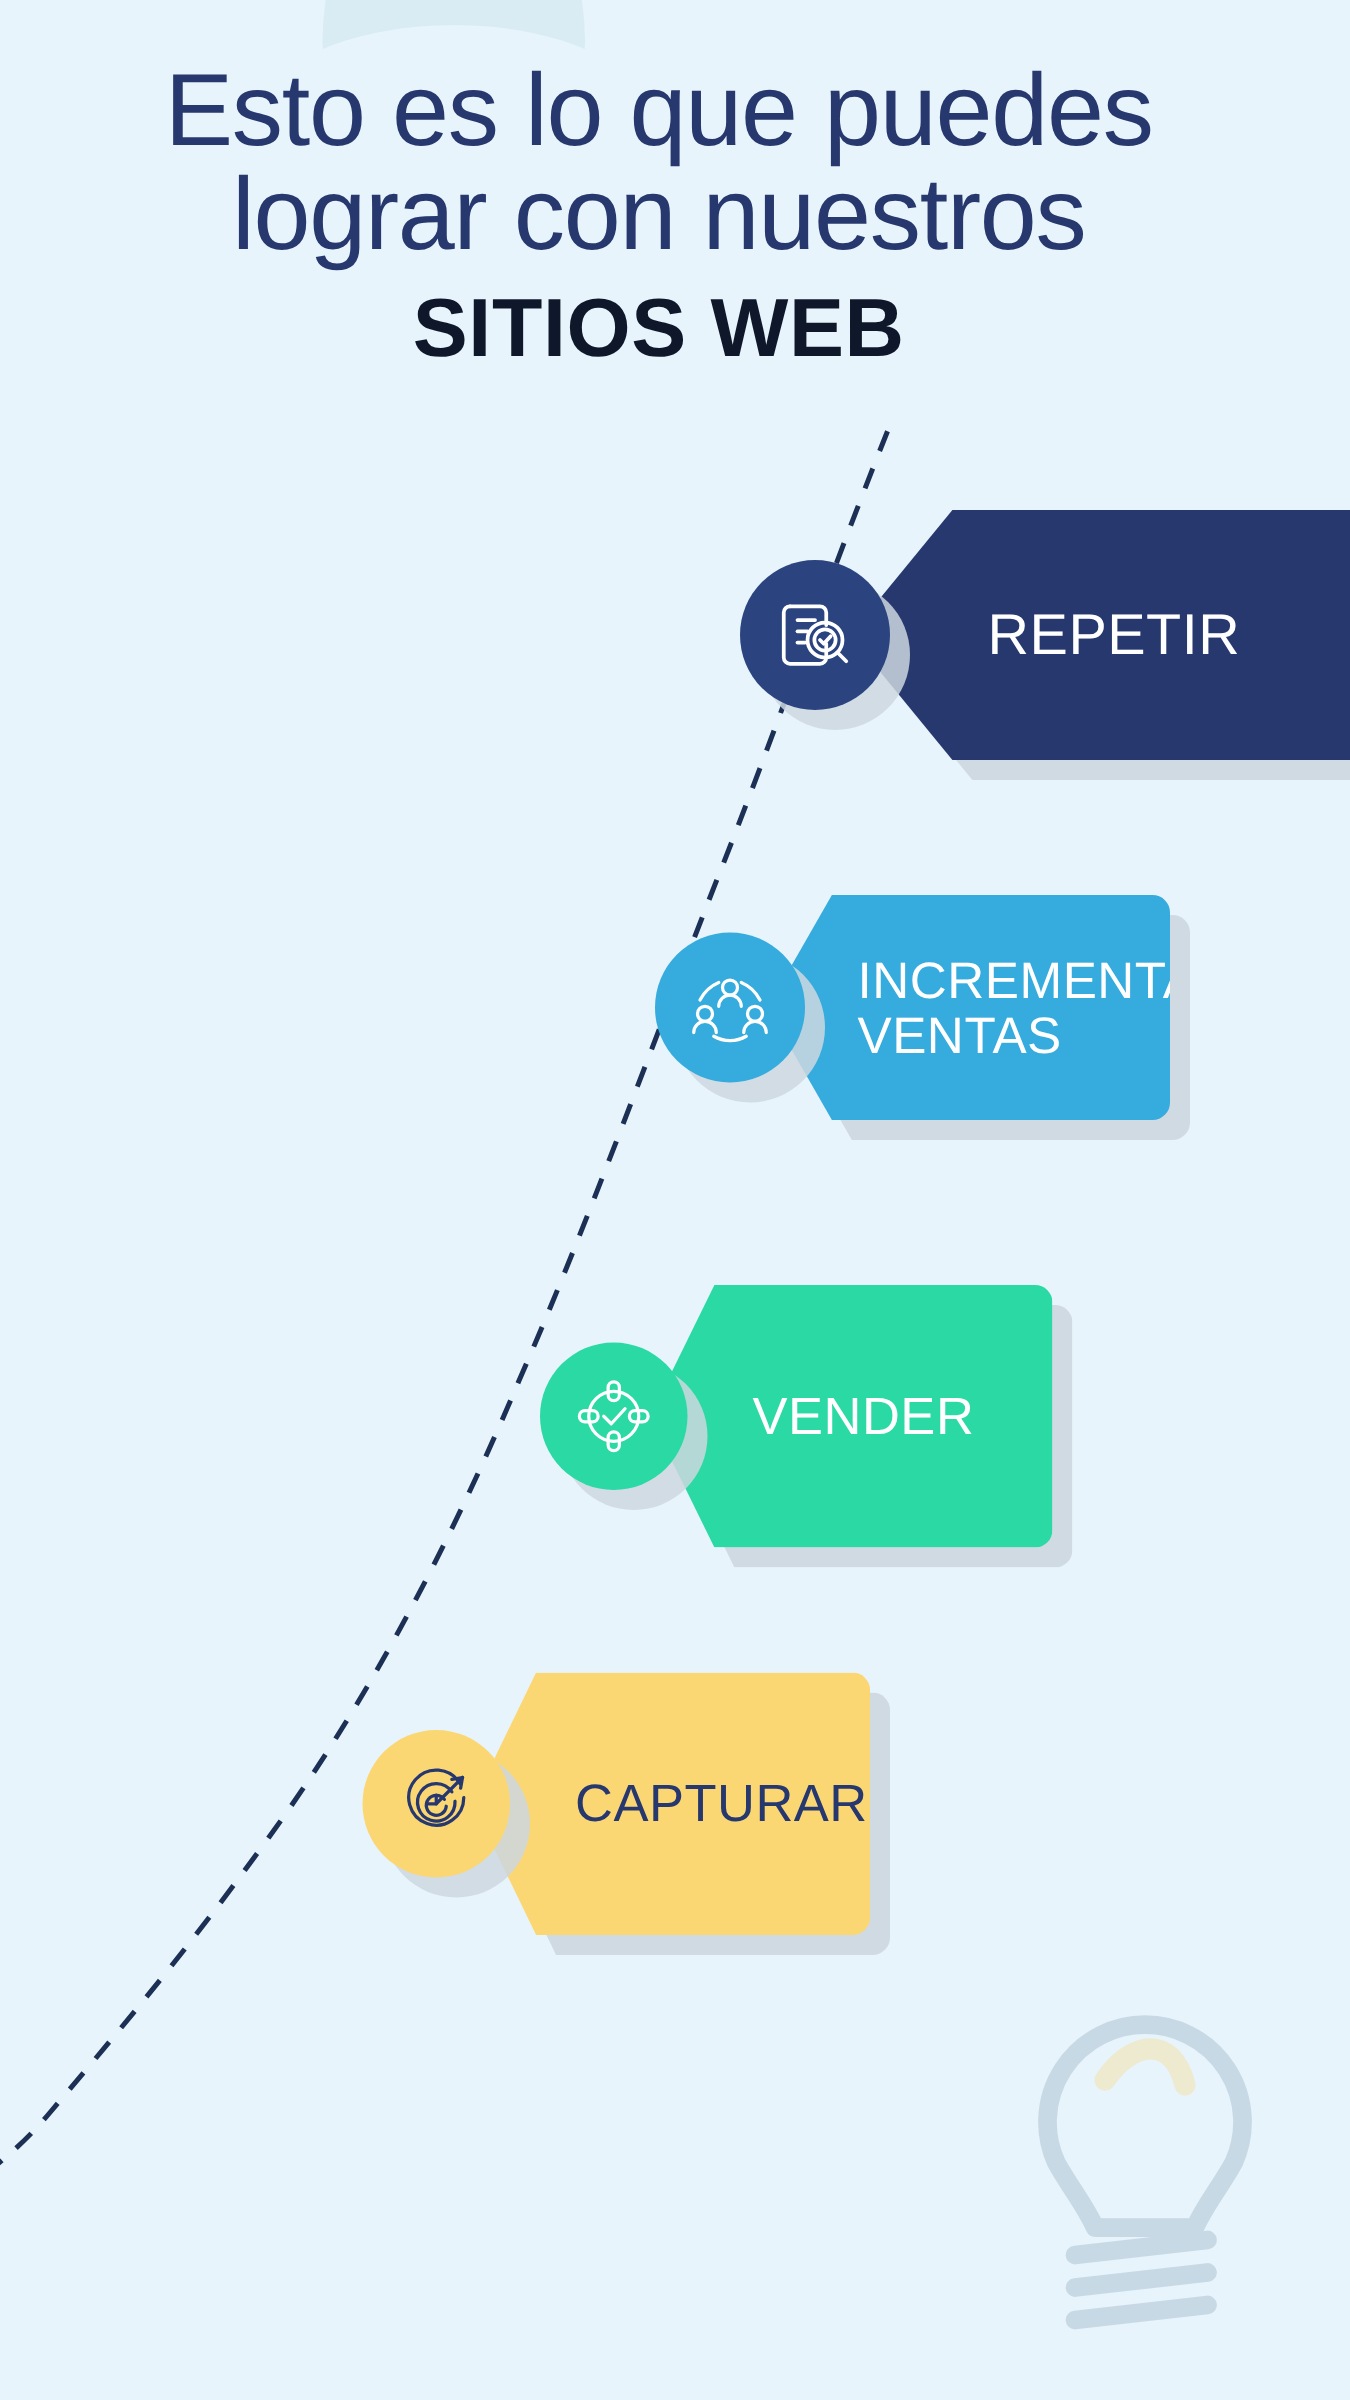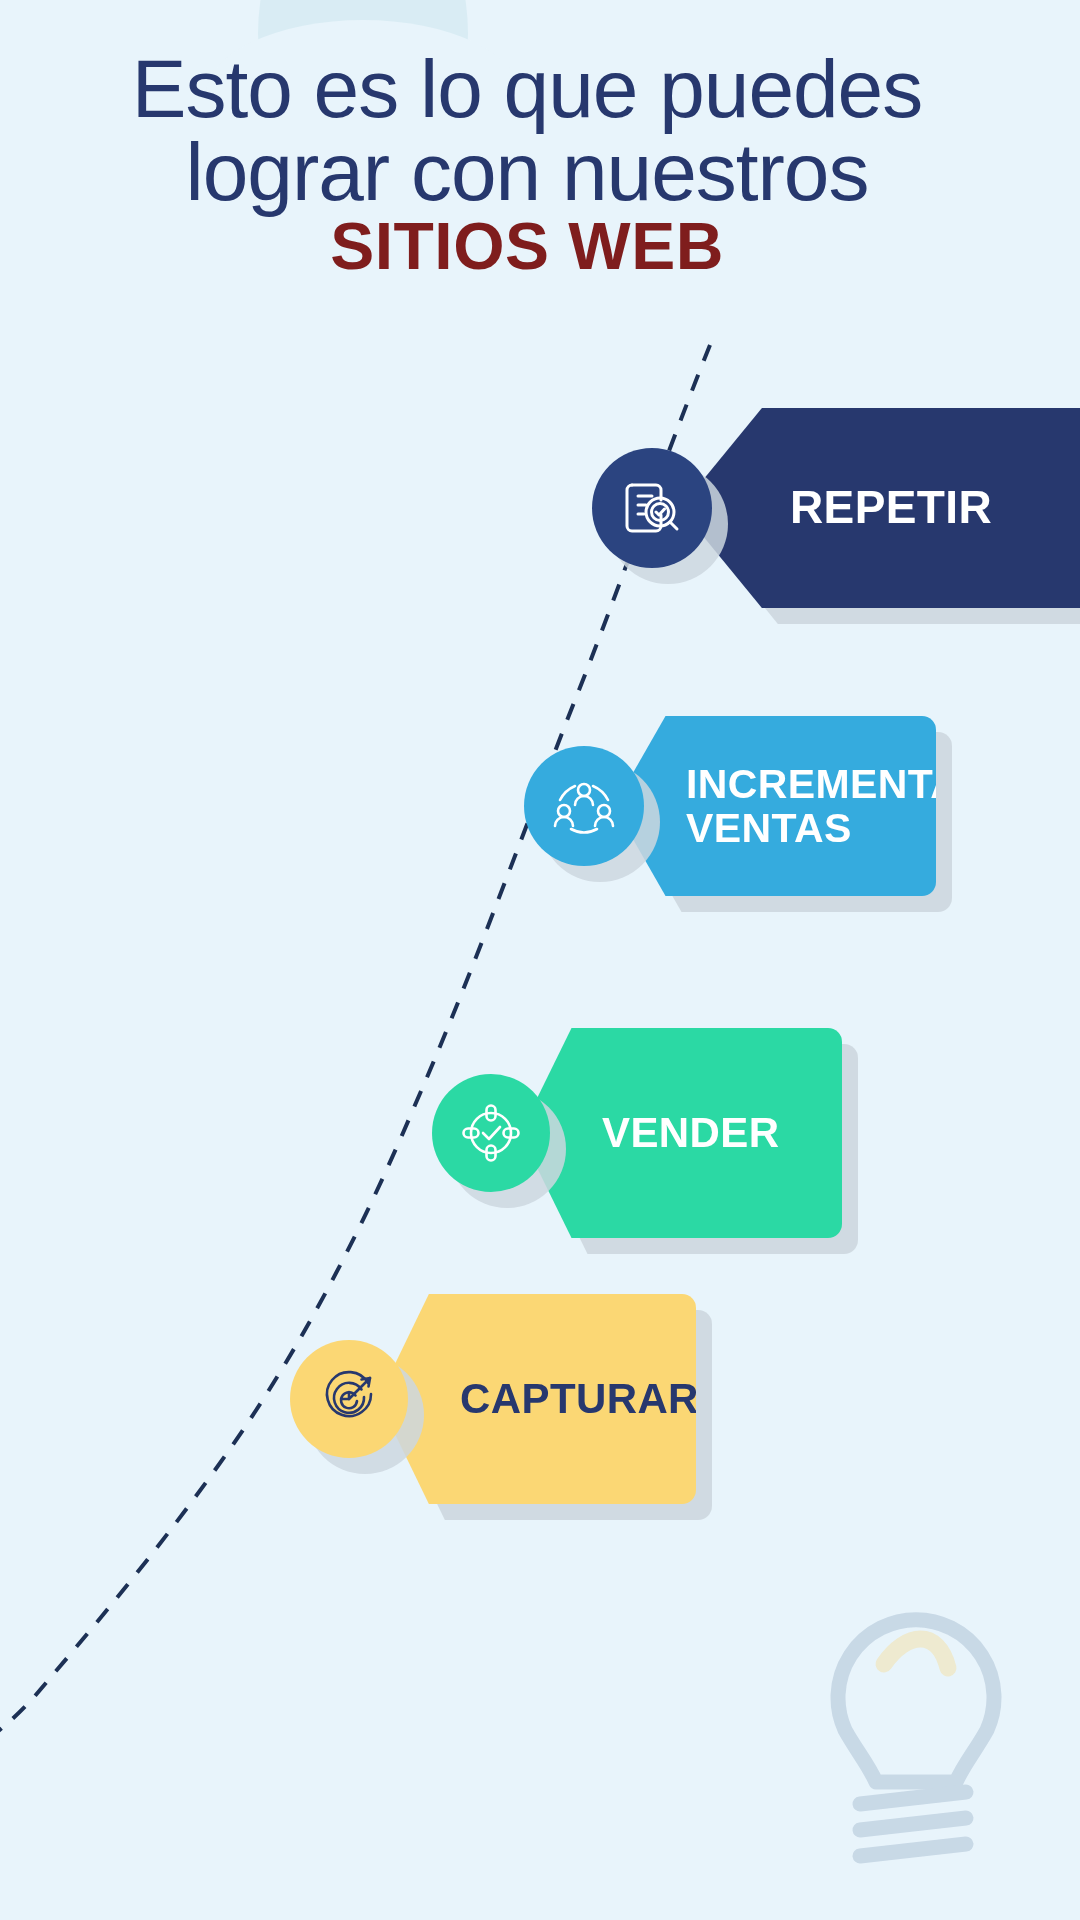--- a/index.html
+++ b/index.html
@@ -49,21 +49,22 @@
   .headline .l1, .headline .l2 {
     display:block;
     color:#27386E;
     font-size:82px;
     font-weight:400;
     letter-spacing:-1px;
   }
   .headline .l2 { margin-top:1px; }
   .headline .l3 {
     display:block;
-    color:#7f1d1d;
+    margin-top:16px;
+    color:#0f172a;
     font-size:66px;
     font-weight:700;
     letter-spacing:0.5px;
     text-align:center;
   }
 
   
   .curve-layer {
     position:absolute;
     left:0; top:0;
@@ -132,31 +133,31 @@
   .tag {
     position:relative;
     height:100%;
     -webkit-clip-path:polygon(0 50%, 16% 0, 100% 0, 100% 100%, 16% 100%);
     clip-path:polygon(0 50%, 16% 0, 100% 0, 100% 100%, 16% 100%);
     border-radius:14px;
     display:flex;
     align-items:center;
   }
   .tag-label {
-    font-weight:700;
+    font-weight:400;
     line-height:1.08;
     letter-spacing:0.4px;
     white-space:pre-line;
   }
 
   
   #step-repetir      { left:592px;  top:408px;  }
   #step-incrementar  { left:524px;  top:716px;  }
   #step-vender       { left:432px;  top:1028px; }
-  #step-capturar     { left:290px;  top:1294px; }
+  #step-capturar     { left:290px;  top:1338px; }
   #step-atraer       { left:52px;   top:1638px; }
 
   #step-repetir     .chip-wrap, #step-repetir     .chip { width:120px; height:120px; }
   #step-incrementar .chip-wrap, #step-incrementar .chip { width:120px; height:120px; }
   #step-vender      .chip-wrap, #step-vender      .chip { width:118px; height:118px; }
   #step-capturar    .chip-wrap, #step-capturar    .chip { width:118px; height:118px; }
   #step-atraer      .chip-wrap, #step-atraer      .chip { width:118px; height:118px; }
 
   #step-repetir     .tag-wrap { width:512px; height:200px; margin-left:-32px; }
   #step-incrementar .tag-wrap { width:322px; height:180px; margin-left:-30px; }

